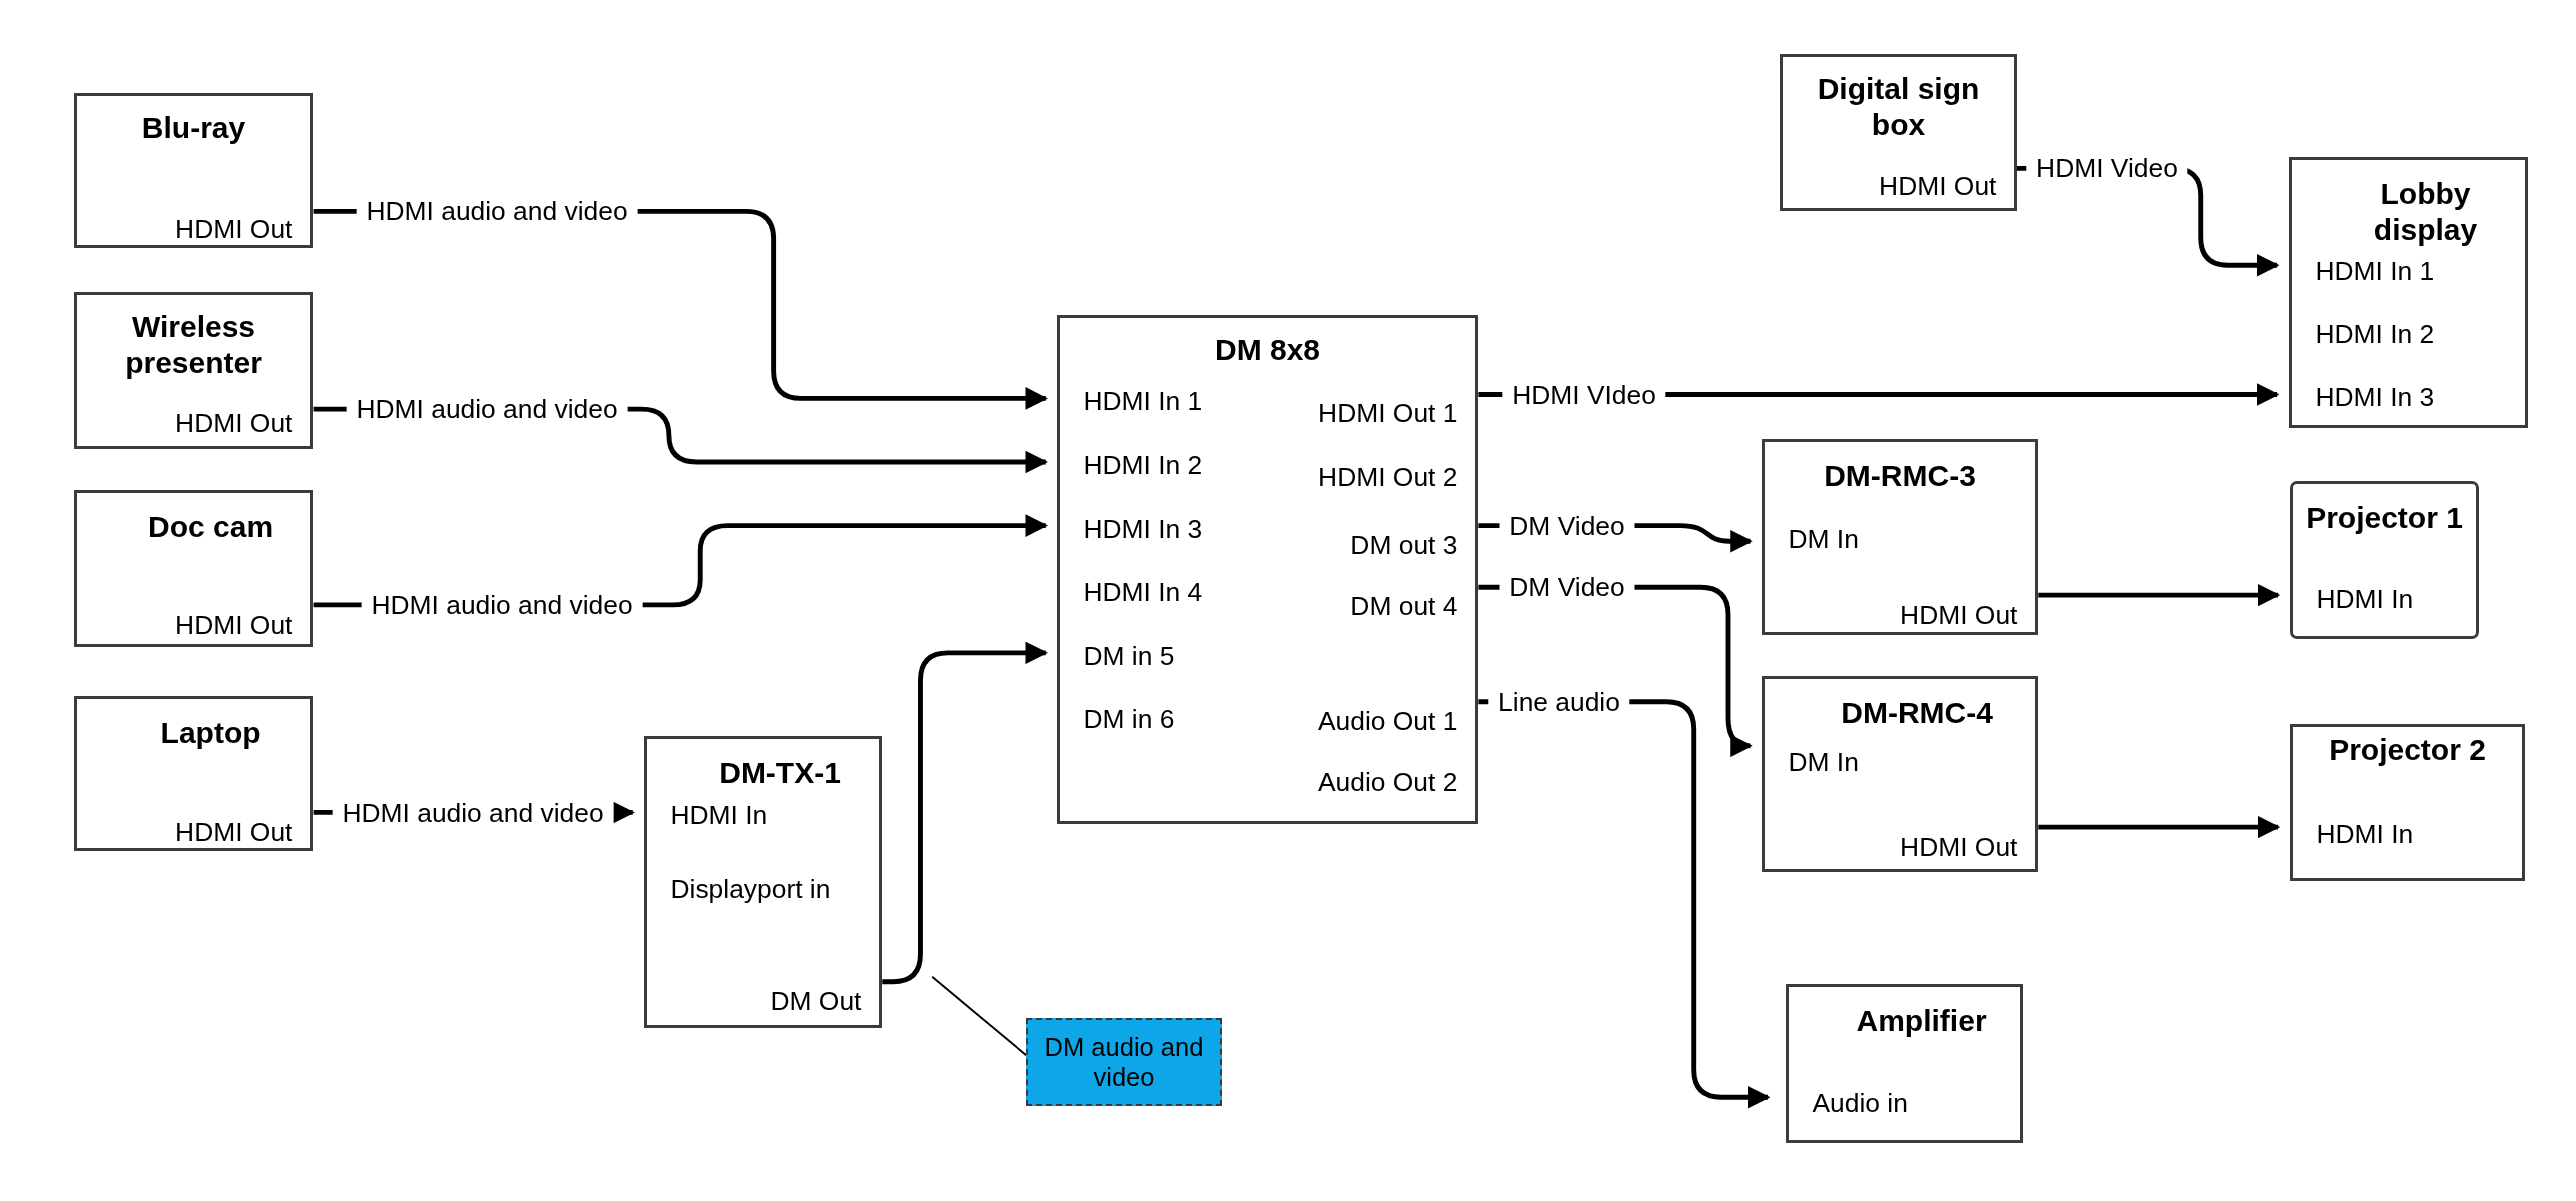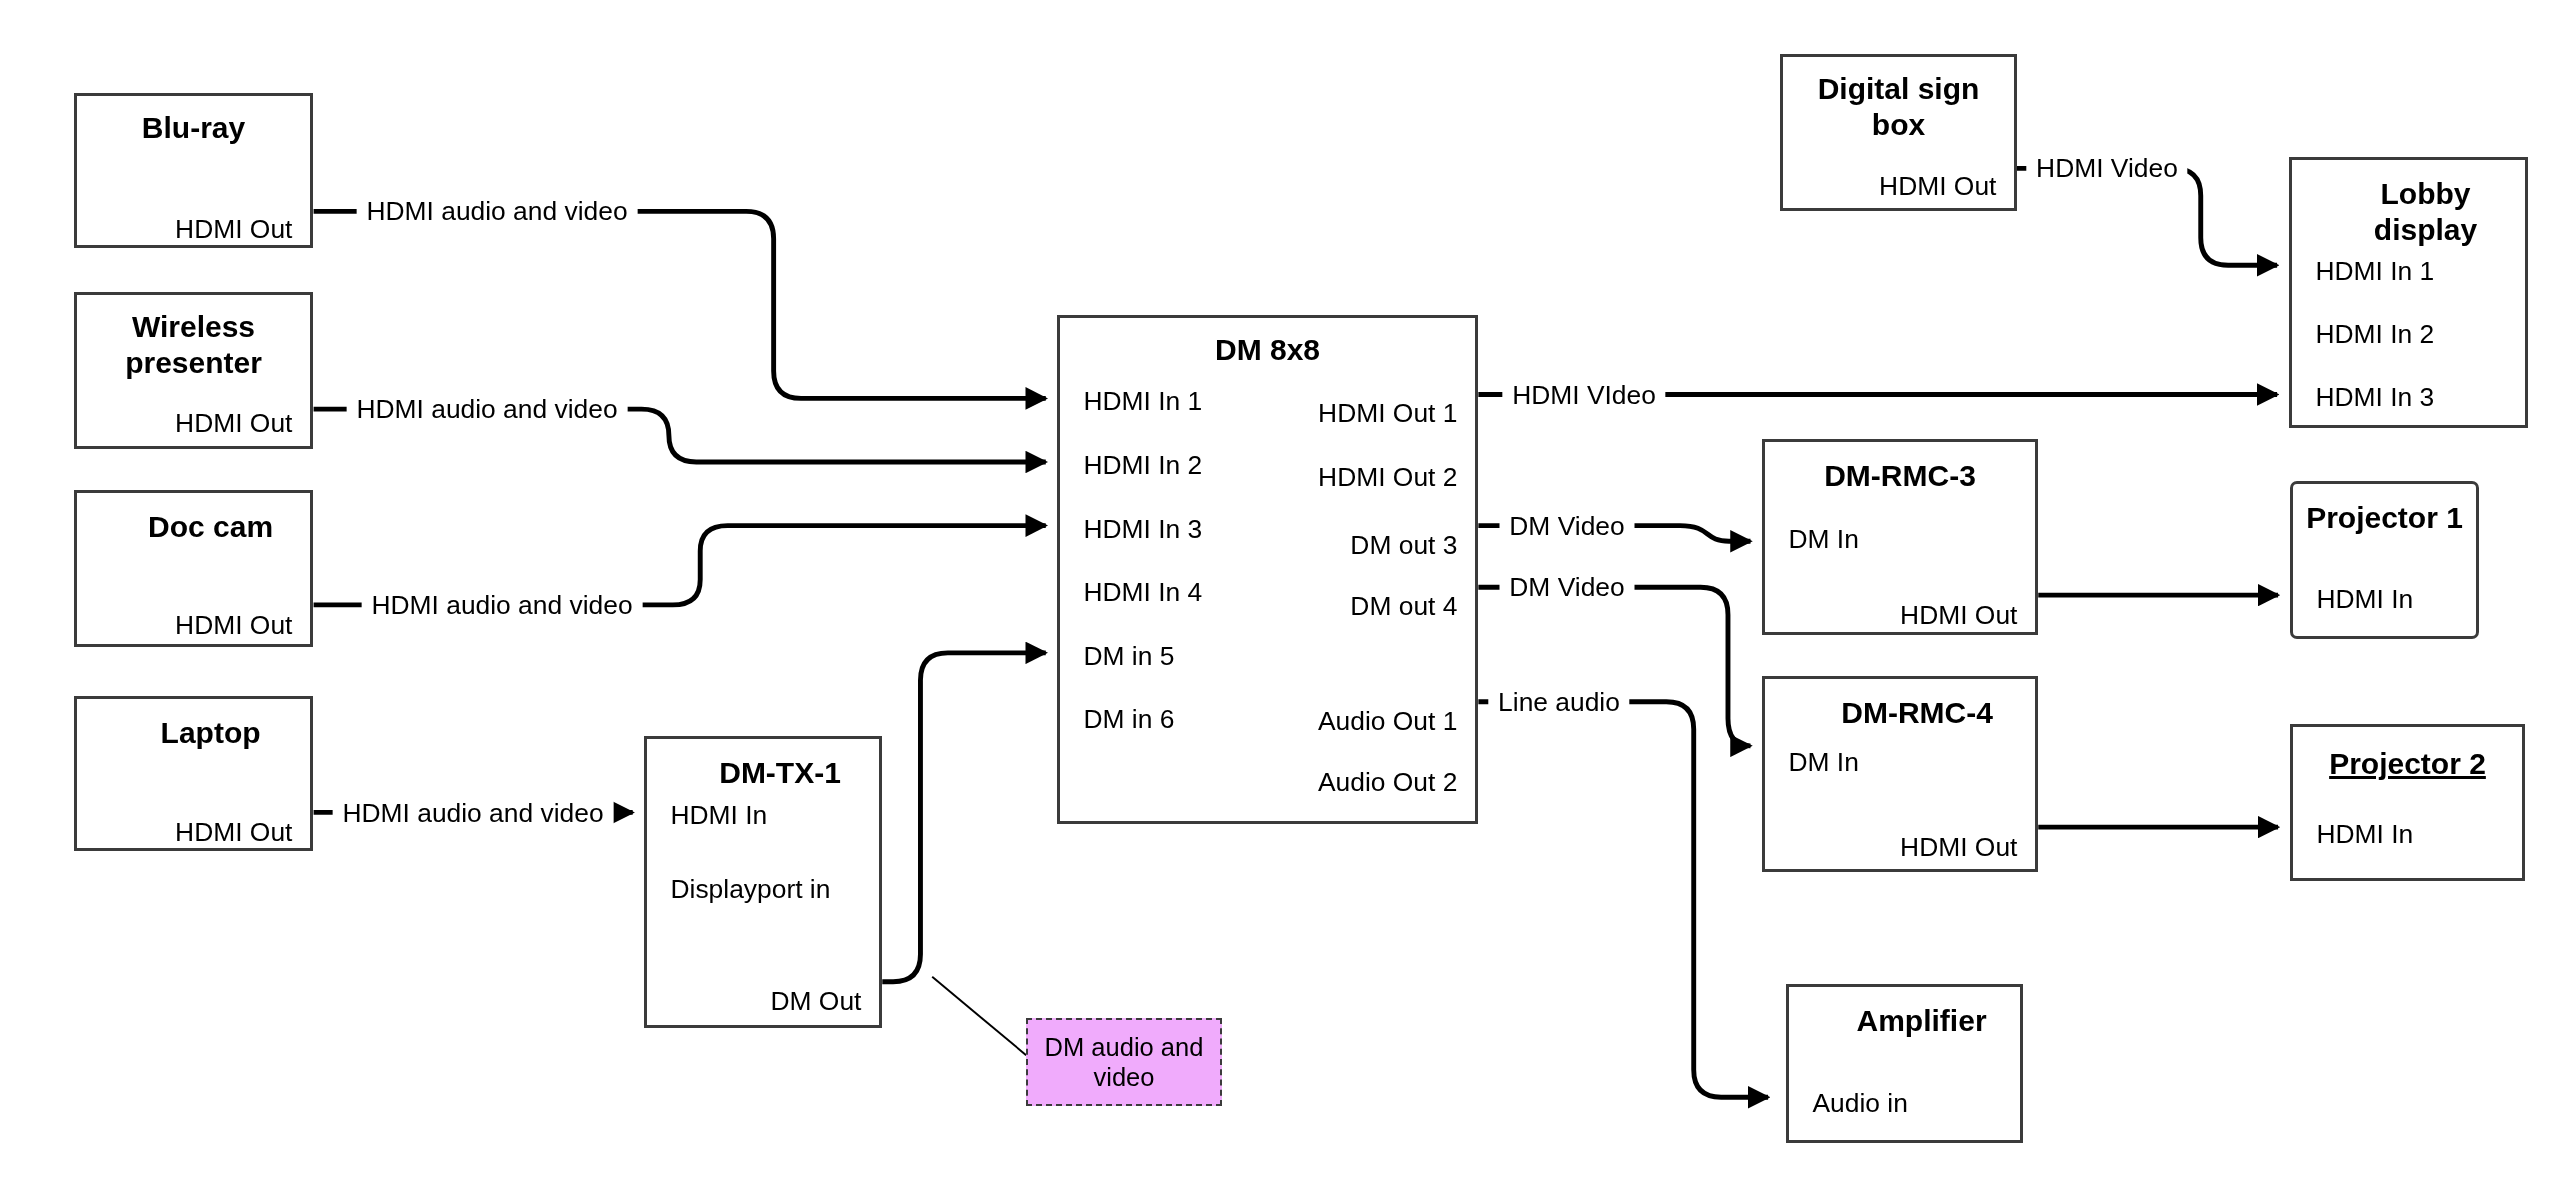--- a/index.html
+++ b/index.html
@@ -19,21 +19,21 @@
     box-sizing:border-box;
   }
   .node-title{
     font-weight:bold;
     font-size:30px;
     line-height:36px;
     text-align:center;
     padding:13.7px 5.9px 0 5.9px;
   }
   .pad16 .node-title{padding-top:15.7px;padding-left:40px;}
-  .pad18 .node-title{padding-top:19px;text-decoration:underline;}
+  .pad18 .node-title{padding-top:5px;}
   .pad20 .node-title{padding-top:16px;}
   .port{
     position:absolute;
     font-size:26.4px;
     line-height:1;
     white-space:nowrap;
     transform:translateY(-50%);
   }
   .port.pl{left:23.5px;}
   .port.pr{right:17.6px;text-align:right;margin-top:16px;}
@@ -49,21 +49,21 @@
     position:absolute;
     border:2px dashed #3b3b3b;
     box-sizing:border-box;
     font-size:25.5px;
     line-height:30px;
     text-align:center;
     display:flex;
     align-items:center;
     justify-content:center;
     padding:5.9px 13.7px;
-    background:#f0abfc;
+    background:#0ea5e9;
   }
 </style>
 </head>
 <body>
 
 <div class="stage">
 
   <svg class="wiring" viewBox="0 0 2631 1227">
     <defs>
       <marker id="arrow" viewBox="0 0 10 10" refX="9" refY="5" markerWidth="4.6" markerHeight="4.6" orient="auto-start-reverse">

